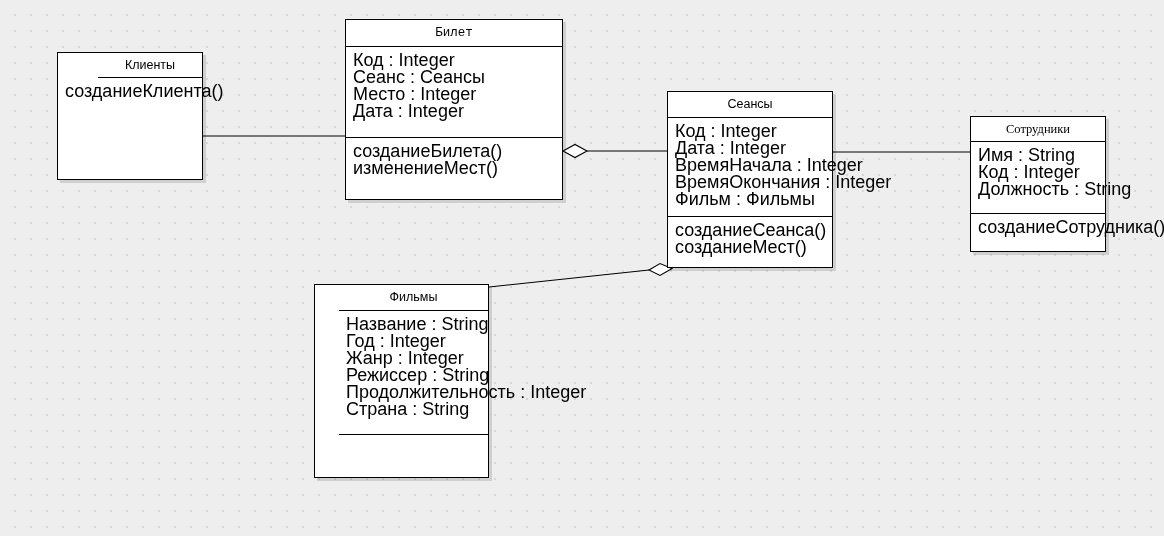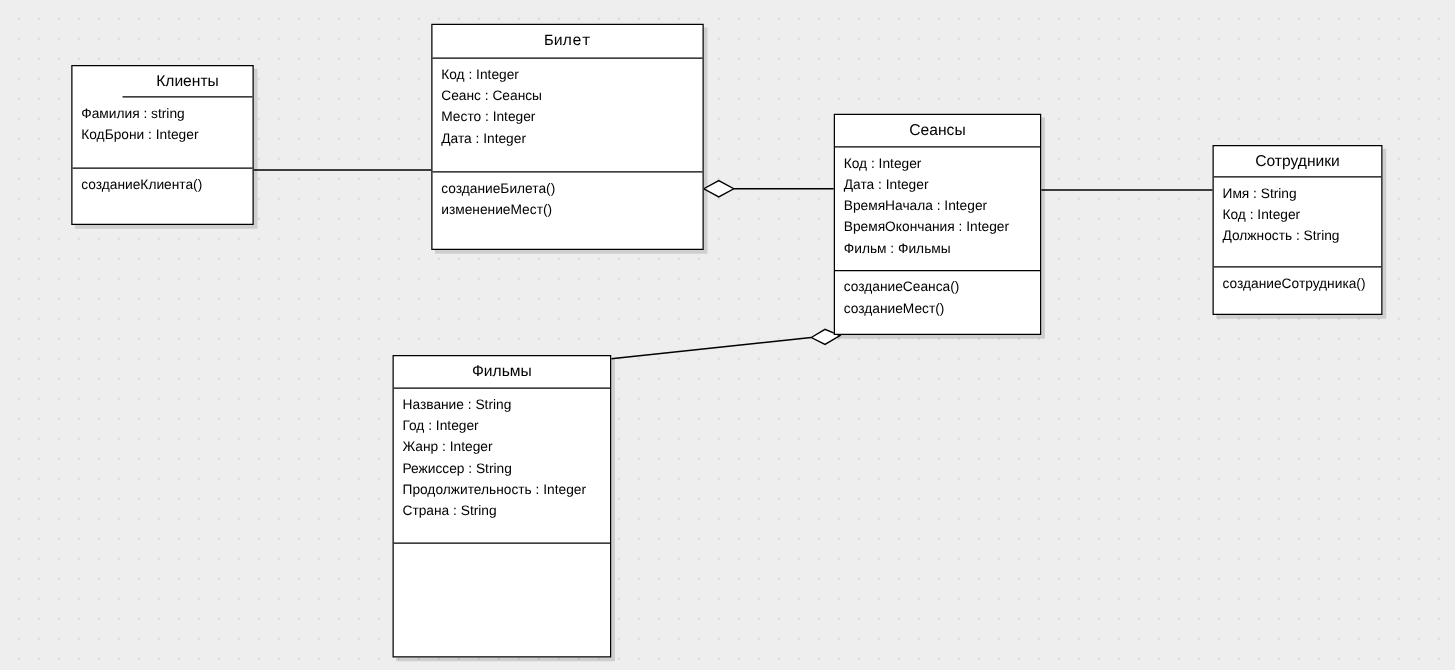--- a/index.html
+++ b/index.html
@@ -39,21 +39,21 @@
     box-sizing: border-box;
     border-bottom: 1.5px solid #000000;
     display: flex;
     align-items: center;
     justify-content: center;
   }
 
   .uml-compartment {
     box-sizing: border-box;
     padding: 5px 7px 4px 7px;
-    font-size: 11px;
+    font-size: 18px;
     color: #000000;
   }
 
   .uml-attrs {
     border-bottom: 1.5px solid #000000;
   }
 
   .uml-line {
     line-height: 17px;
     white-space: nowrap;
@@ -92,24 +92,20 @@
     <line x1="7" y1="10" x2="145" y2="10"></line>
   </svg>
 
   <svg class="connector" style="left:482px; top:256px; width:196px; height:44px;">
     <line x1="7" y1="31" x2="167" y2="14"></line>
     <polygon points="167,14 178,7.5 190,12.5 178,19.5"></polygon>
   </svg>
 
   <div class="uml-class" style="left:57px; top:52px; width:146px; height:128px;">
     <div class="uml-name" style="height:25px;margin-left:40px;">Клиенты</div>
-    <div class="uml-compartment uml-attrs" style="height:57px;">
-      <div class="uml-line">Фамилия : string</div>
-      <div class="uml-line">КодБрони : Integer</div>
-    </div>
     <div class="uml-compartment">
       <div class="uml-line">созданиеКлиента()</div>
     </div>
   </div>
 
   <div class="uml-class" style="left:345px; top:19px; width:218px; height:181px;">
     <div class="uml-name" style="height:27px;font-family:Liberation Mono, monospace;">Билет</div>
     <div class="uml-compartment uml-attrs" style="height:91px;">
       <div class="uml-line">Код : Integer</div>
       <div class="uml-line">Сеанс : Сеансы</div>
@@ -131,32 +127,32 @@
       <div class="uml-line">ВремяОкончания : Integer</div>
       <div class="uml-line">Фильм : Фильмы</div>
     </div>
     <div class="uml-compartment">
       <div class="uml-line">созданиеСеанса()</div>
       <div class="uml-line">созданиеМест()</div>
     </div>
   </div>
 
   <div class="uml-class" style="left:970px; top:116px; width:136px; height:136px;">
-    <div class="uml-name" style="height:25px;">Сотрудники</div>
+    <div class="uml-name" style="height:25px;font-family:Liberation Serif, serif;">Сотрудники</div>
     <div class="uml-compartment uml-attrs" style="height:72px;">
       <div class="uml-line">Имя : String</div>
       <div class="uml-line">Код : Integer</div>
       <div class="uml-line">Должность : String</div>
     </div>
     <div class="uml-compartment">
       <div class="uml-line">созданиеСотрудника()</div>
     </div>
   </div>
 
-  <div class="uml-class" style="left:314px; top:284px; width:175px; height:242px;">
+  <div class="uml-class" style="left:314px; top:284px; width:175px; height:194px;padding-left:24px;">
     <div class="uml-name" style="height:26px;">Фильмы</div>
     <div class="uml-compartment uml-attrs" style="height:124px;">
       <div class="uml-line">Название : String</div>
       <div class="uml-line">Год : Integer</div>
       <div class="uml-line">Жанр : Integer</div>
       <div class="uml-line">Режиссер : String</div>
       <div class="uml-line">Продолжительность : Integer</div>
       <div class="uml-line">Страна : String</div>
     </div>
   </div>

